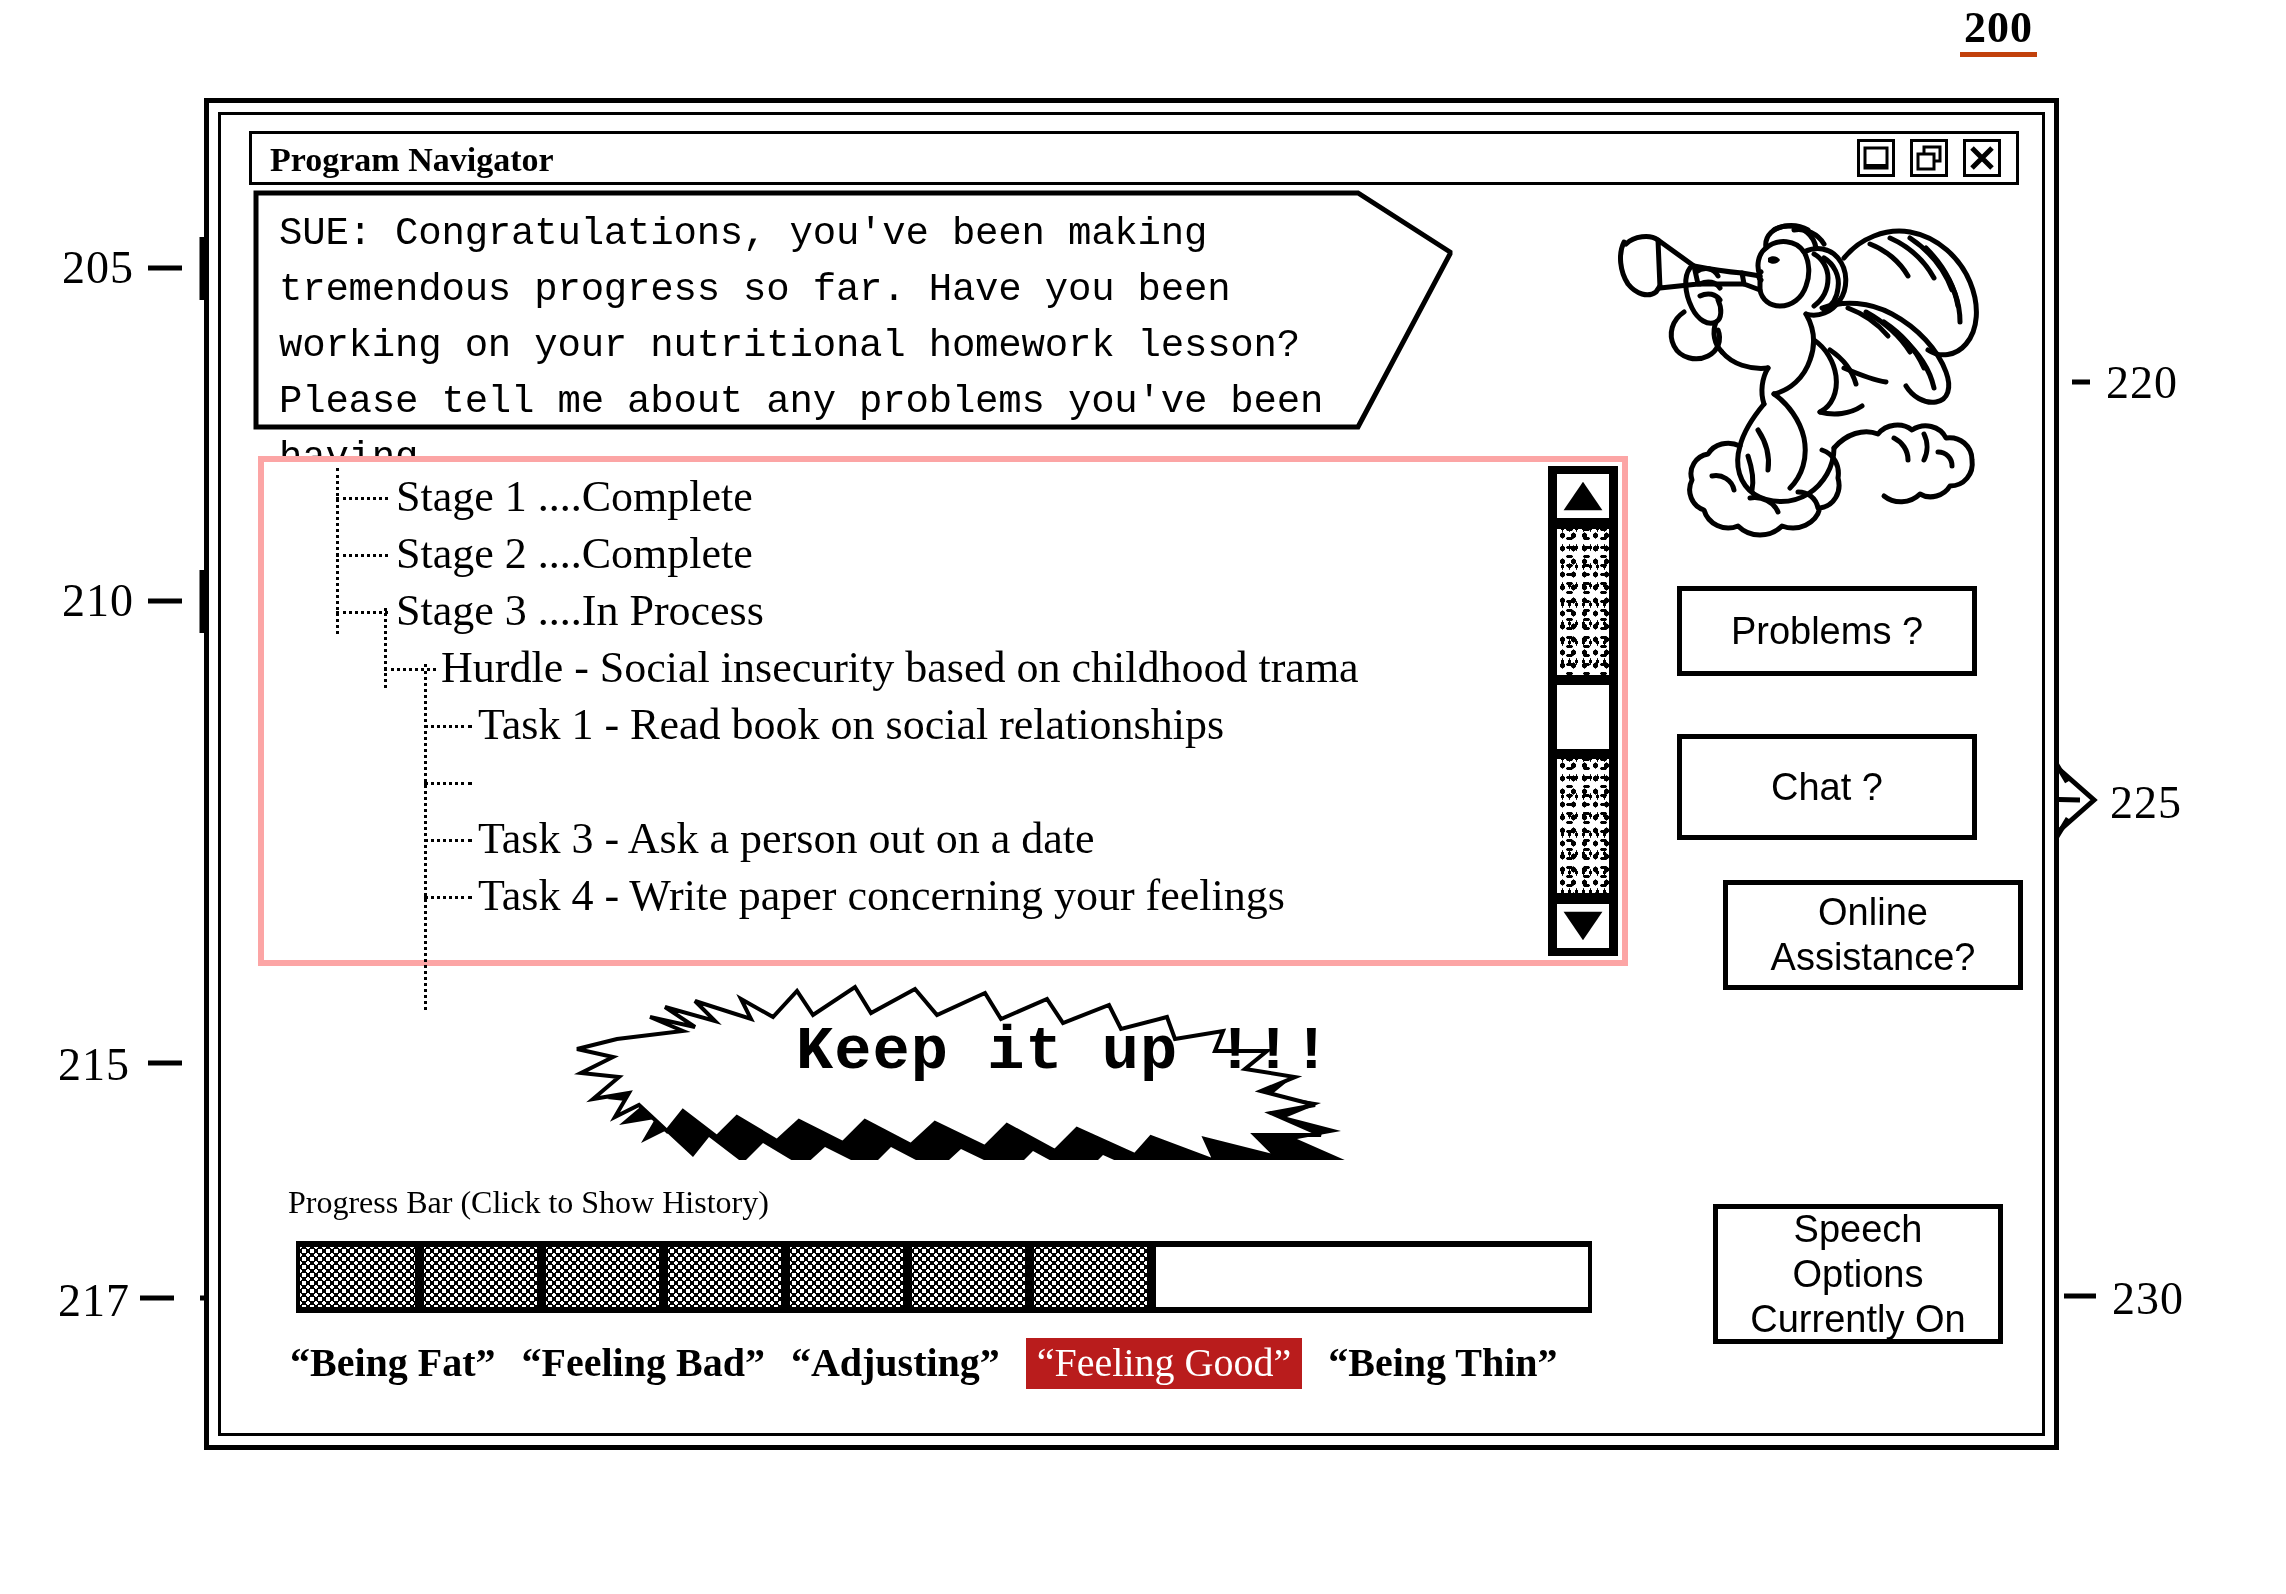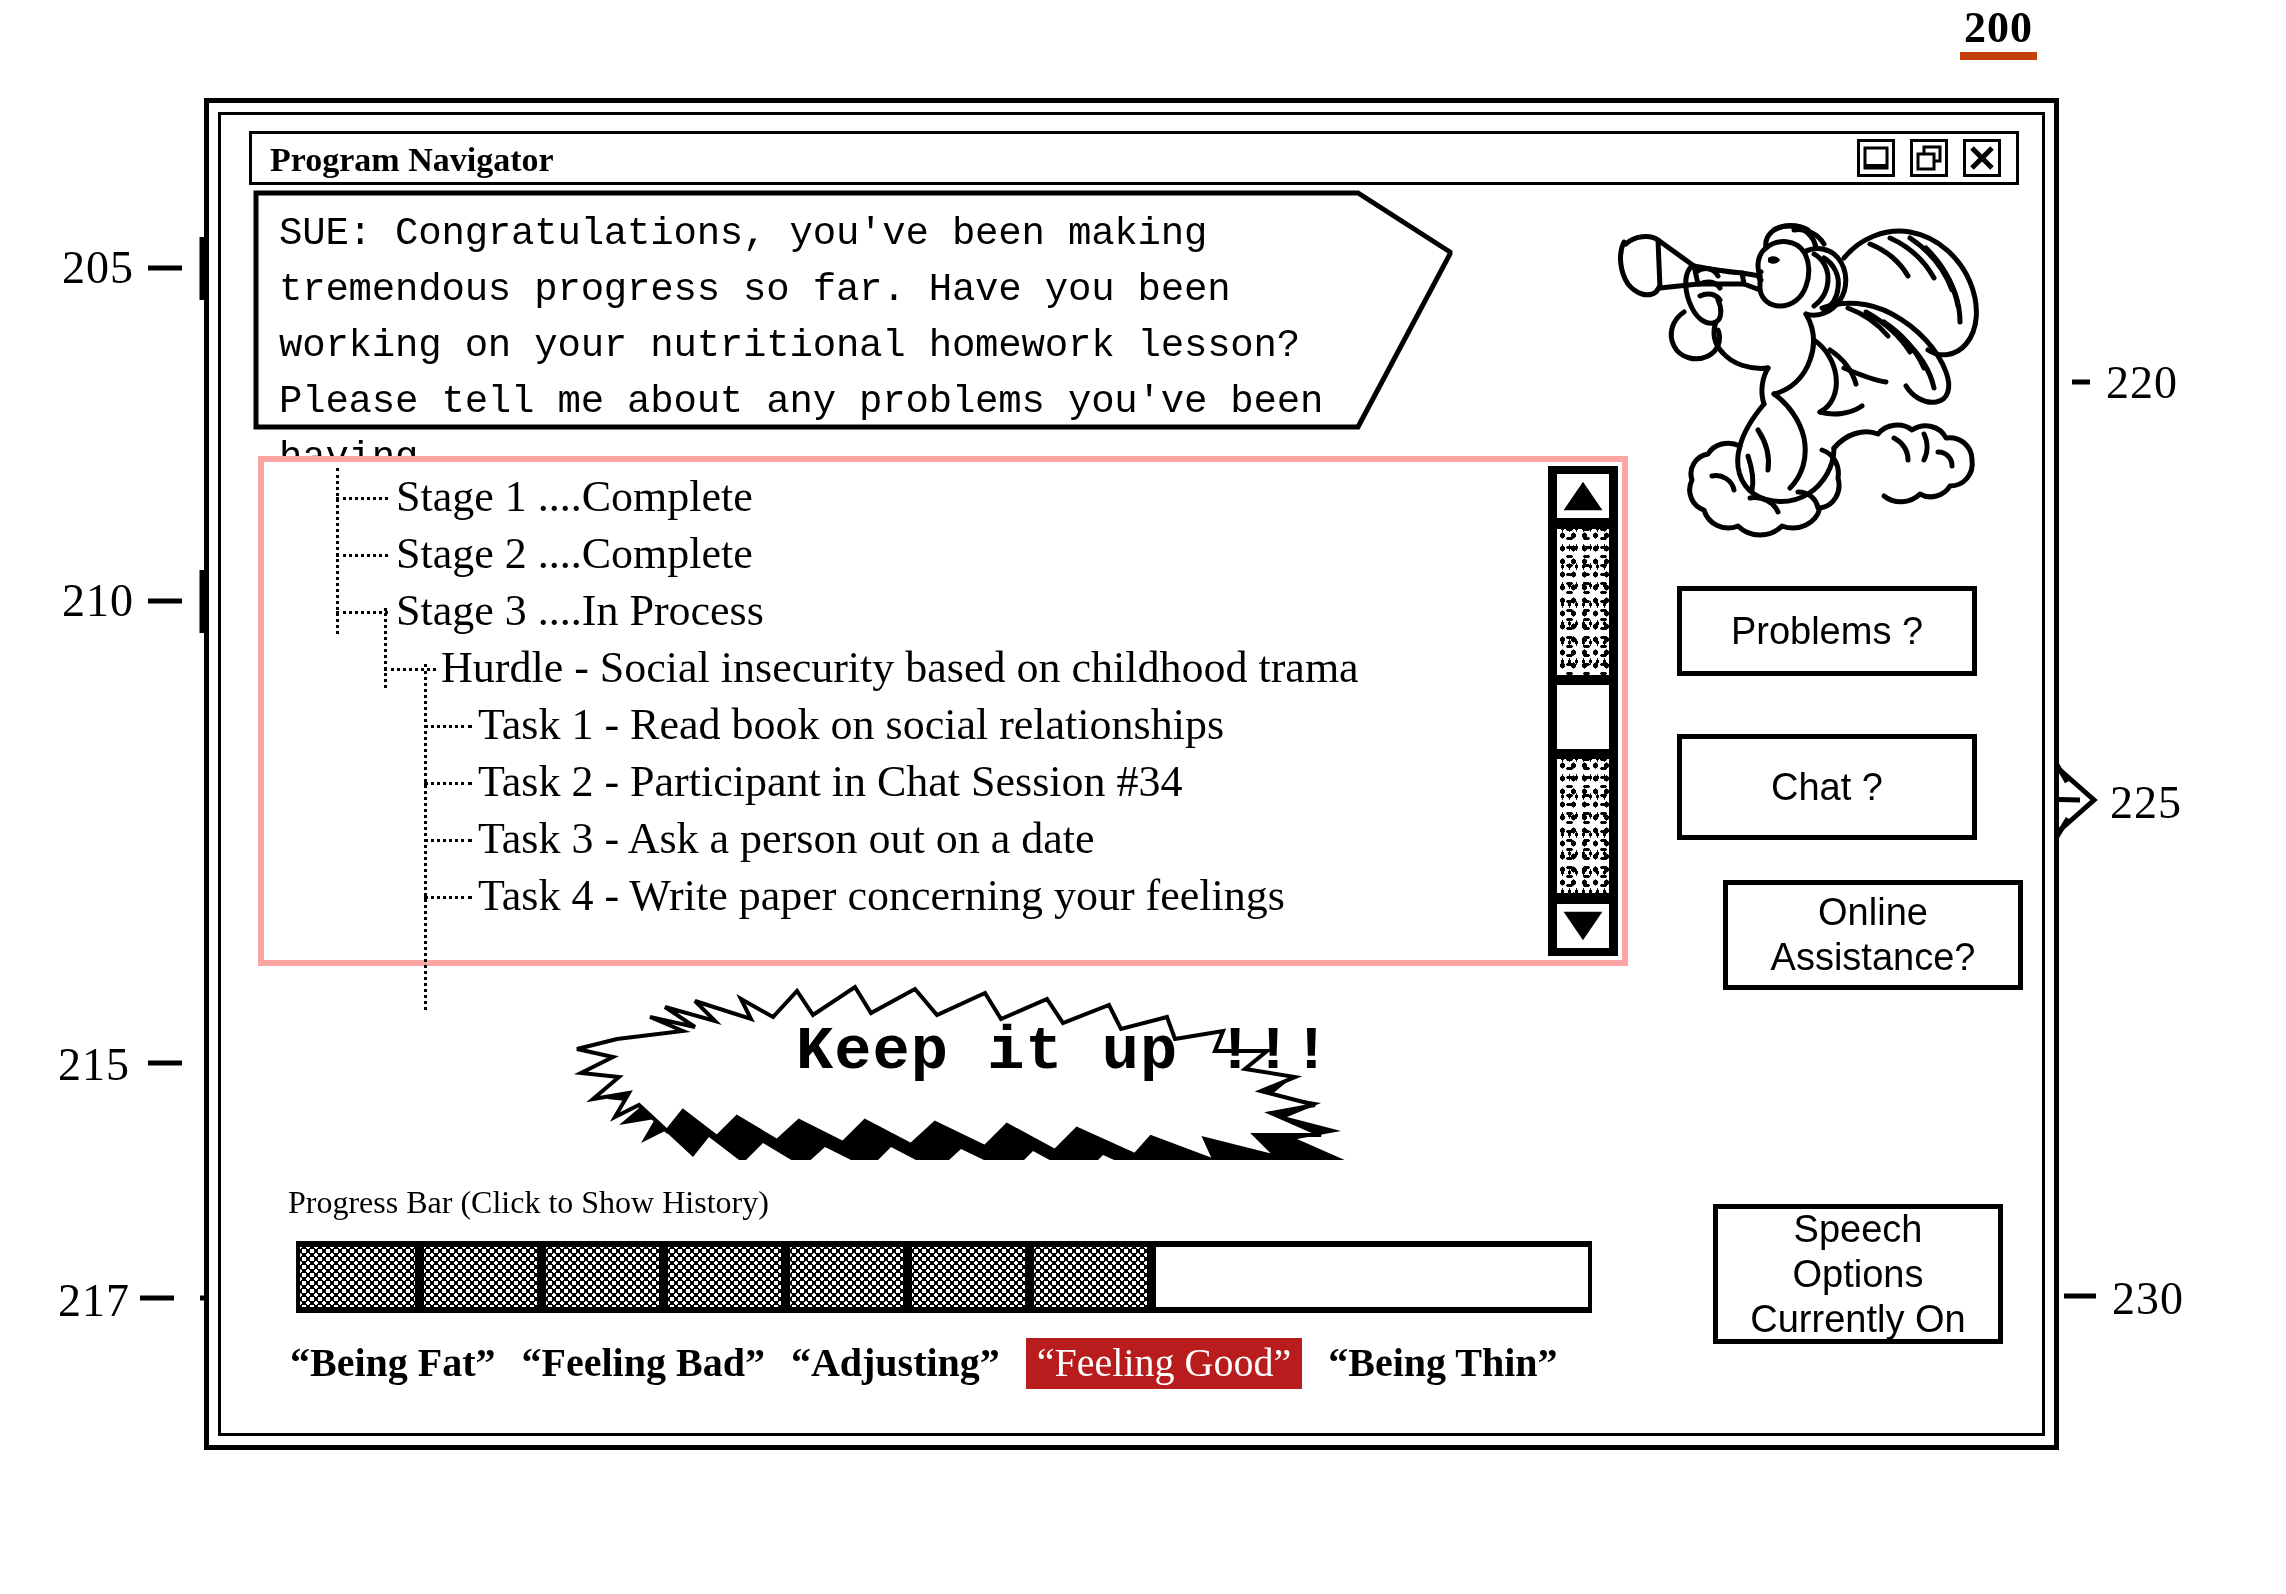--- a/index.html
+++ b/index.html
@@ -18,21 +18,21 @@
 
   
   #figure-number {
     position: absolute;
     left: 1960px;
     top: 6px;
     font-family: "Liberation Serif", serif;
     font-weight: bold;
     font-size: 44px;
     letter-spacing: 1px;
-    border-bottom: 8px solid #c2410c;
+    border-bottom: 5px solid #c2410c;
     padding: 0 4px 2px 4px;
     line-height: 1.0;
   }
 
   
   #window-frame {
     position: absolute;
     left: 204px;
     top: 98px;
     width: 1855px;
@@ -548,21 +548,20 @@
       <span class="tree-label">Hurdle - Social insecurity based on childhood trama</span>
     </div>
 
     <div class="tree-row lvl-3">
       <span class="dots" style="left:146px; width:48px;"></span>
       <span class="tree-label">Task 1 - Read book on social relationships</span>
     </div>
 
     <div class="tree-row lvl-3">
       <span class="dots" style="left:146px; width:48px;"></span>
-      <span class="tree-label">Task 2 - Participant in Chat Session #34</span>
     </div>
 
     <div class="tree-row lvl-3">
       <span class="dots" style="left:146px; width:48px;"></span>
       <span class="tree-label">Task 3 - Ask a person out on a date</span>
     </div>
 
     <div class="tree-row lvl-3">
       <span class="dots" style="left:146px; width:48px;"></span>
       <span class="tree-label">Task 4 - Write paper concerning your feelings</span>

